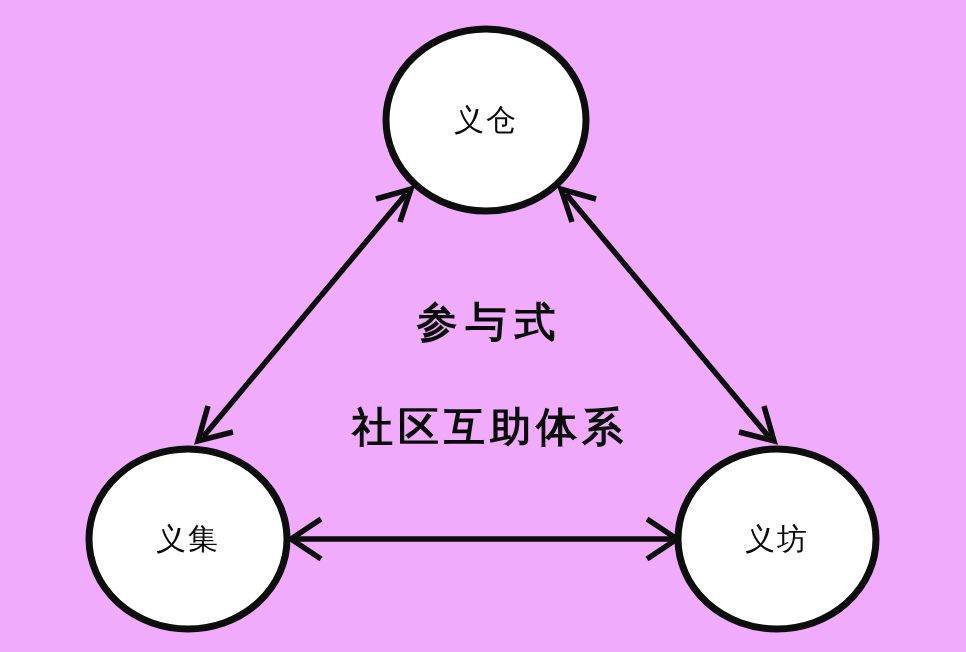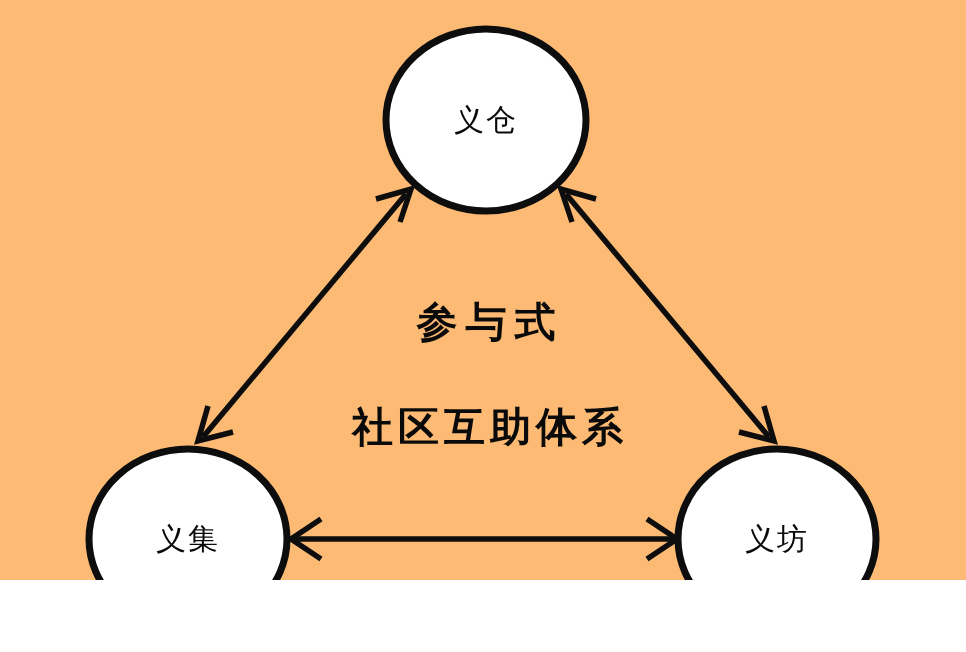--- a/index.html
+++ b/index.html
@@ -3,22 +3,22 @@
 <meta charset="utf-8">
 <style>
   html, body {
     margin: 0;
     padding: 0;
     background: #ffffff;
   }
   #canvas {
     position: relative;
     width: 966px;
-    height: 580px;
-    background: #fdba74;
+    height: 652px;
+    background: #f0abfc;
     overflow: hidden;
     font-family: "DejaVu Serif", "Liberation Serif", serif;
   }
   #diagram-svg {
     position: absolute;
     top: 0;
     left: 0;
     width: 966px;
     height: 652px;
     display: block;

